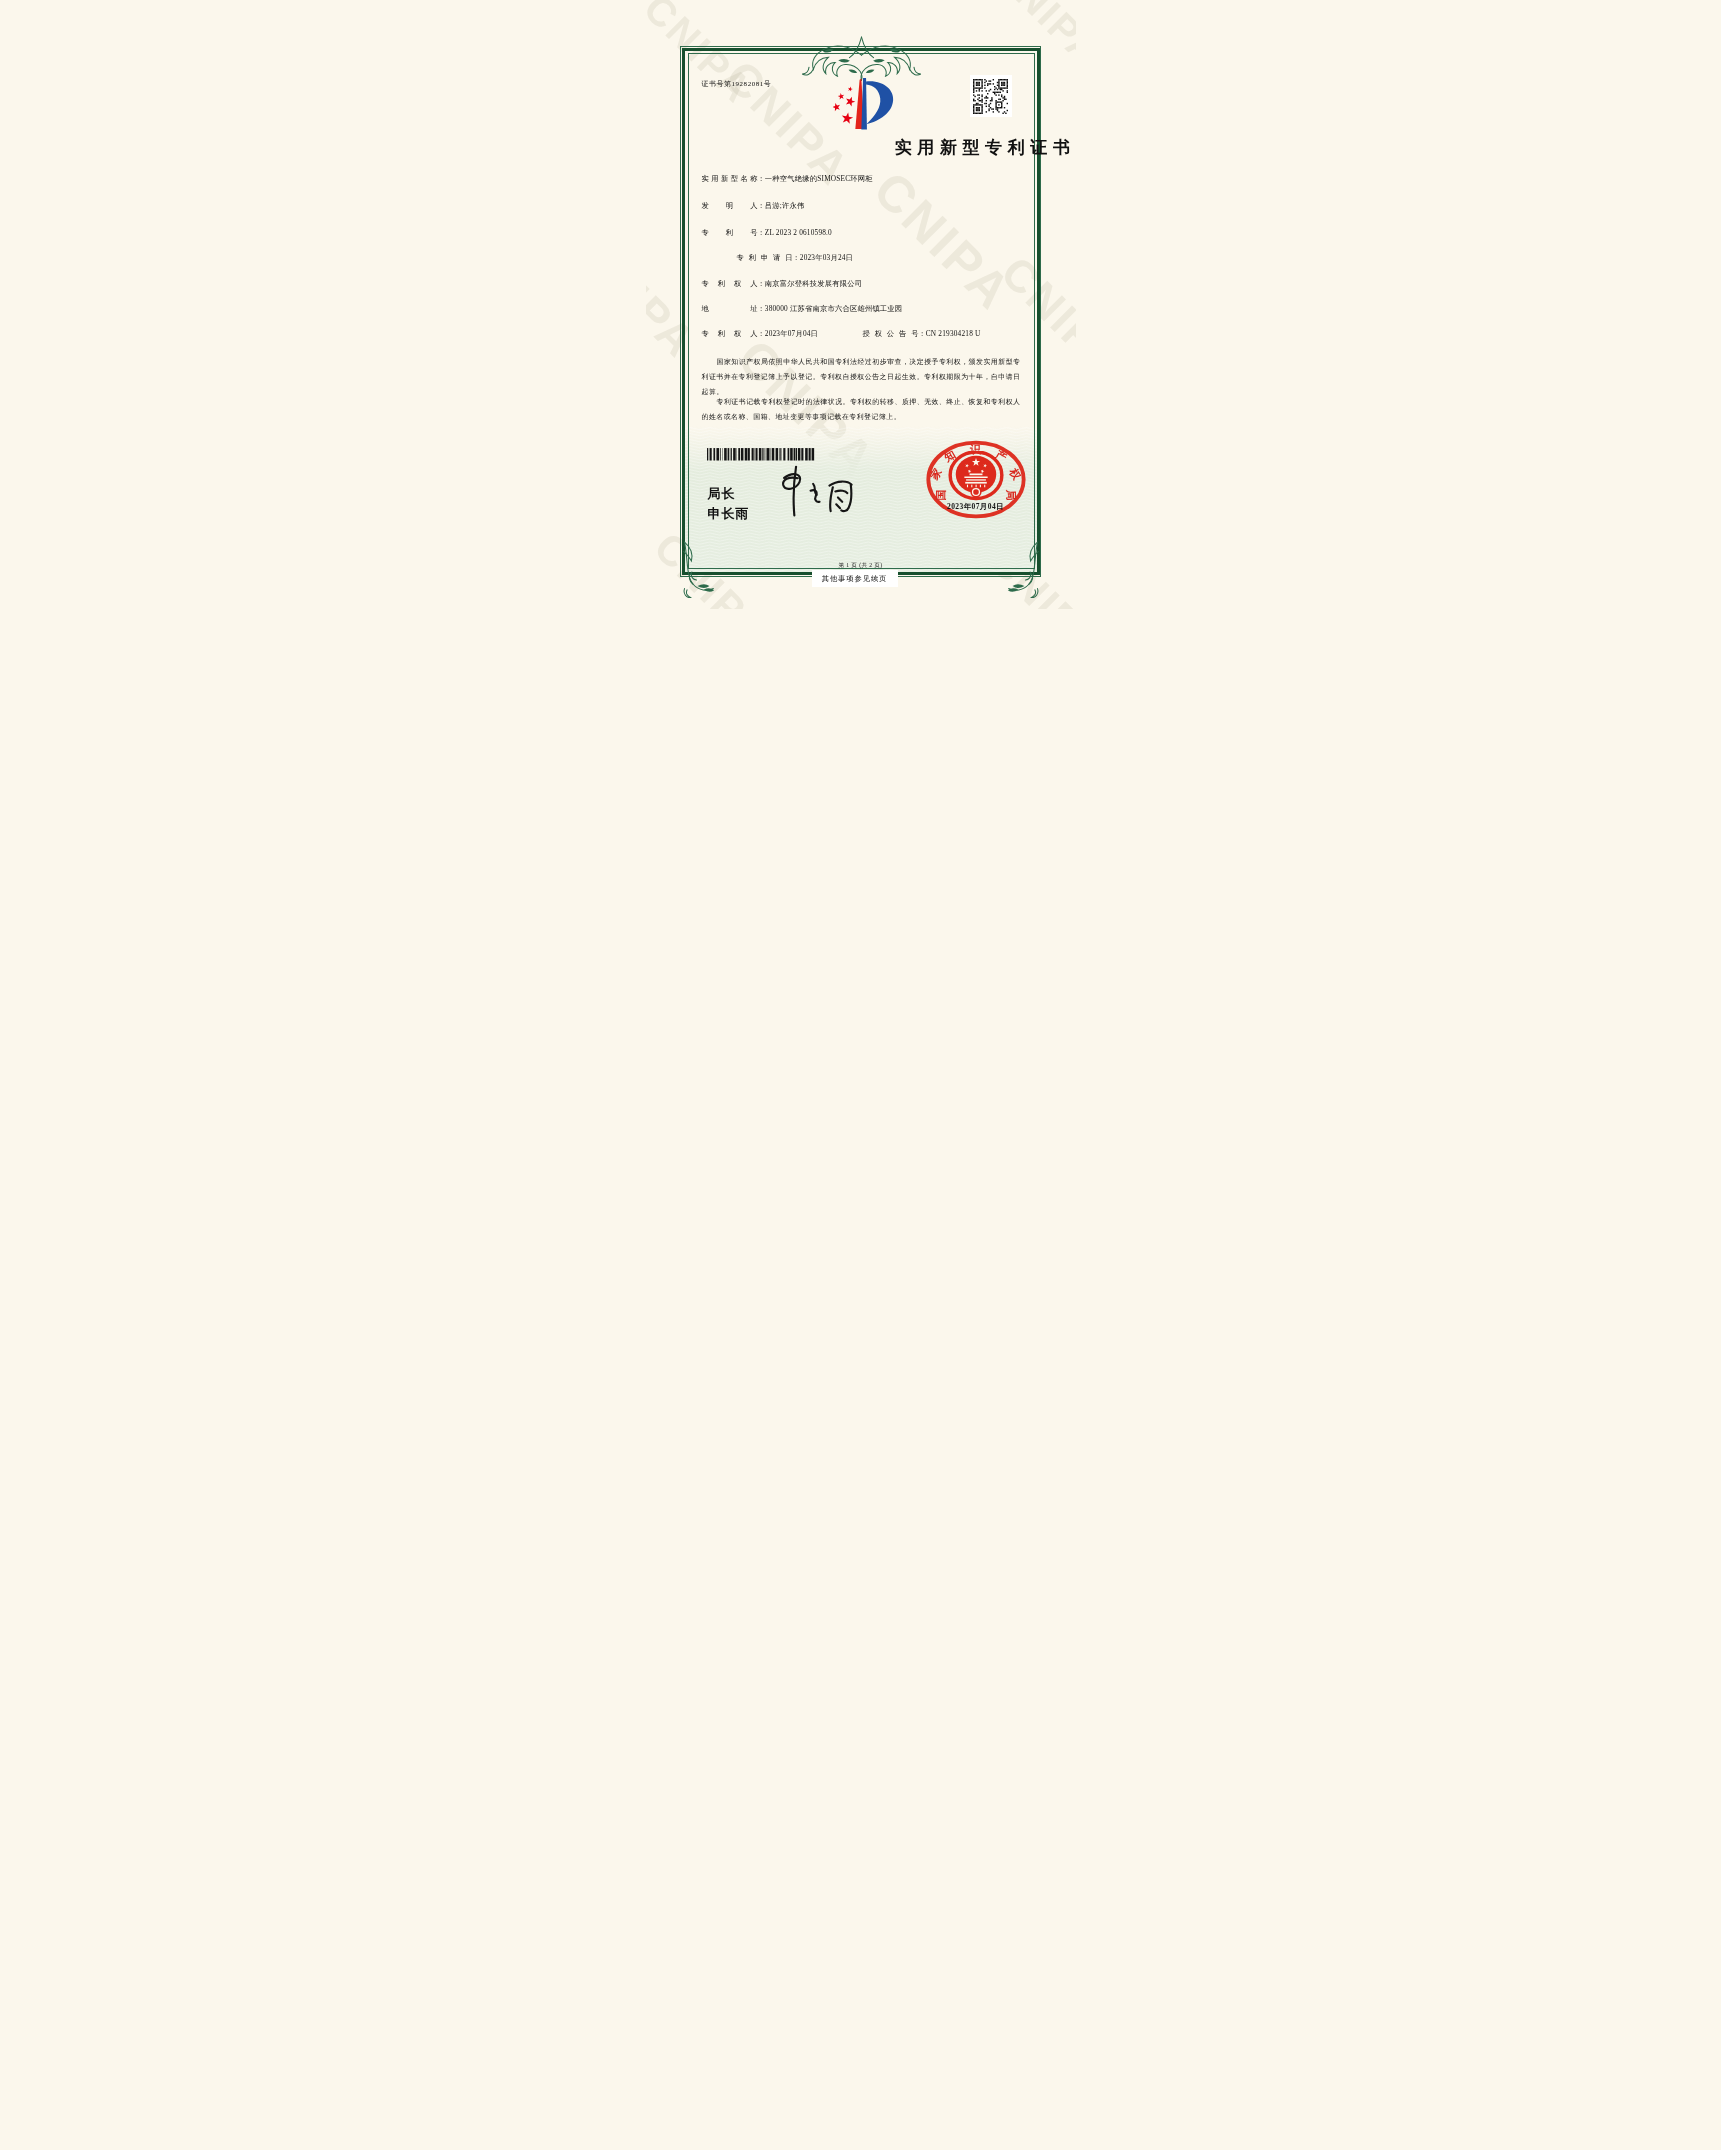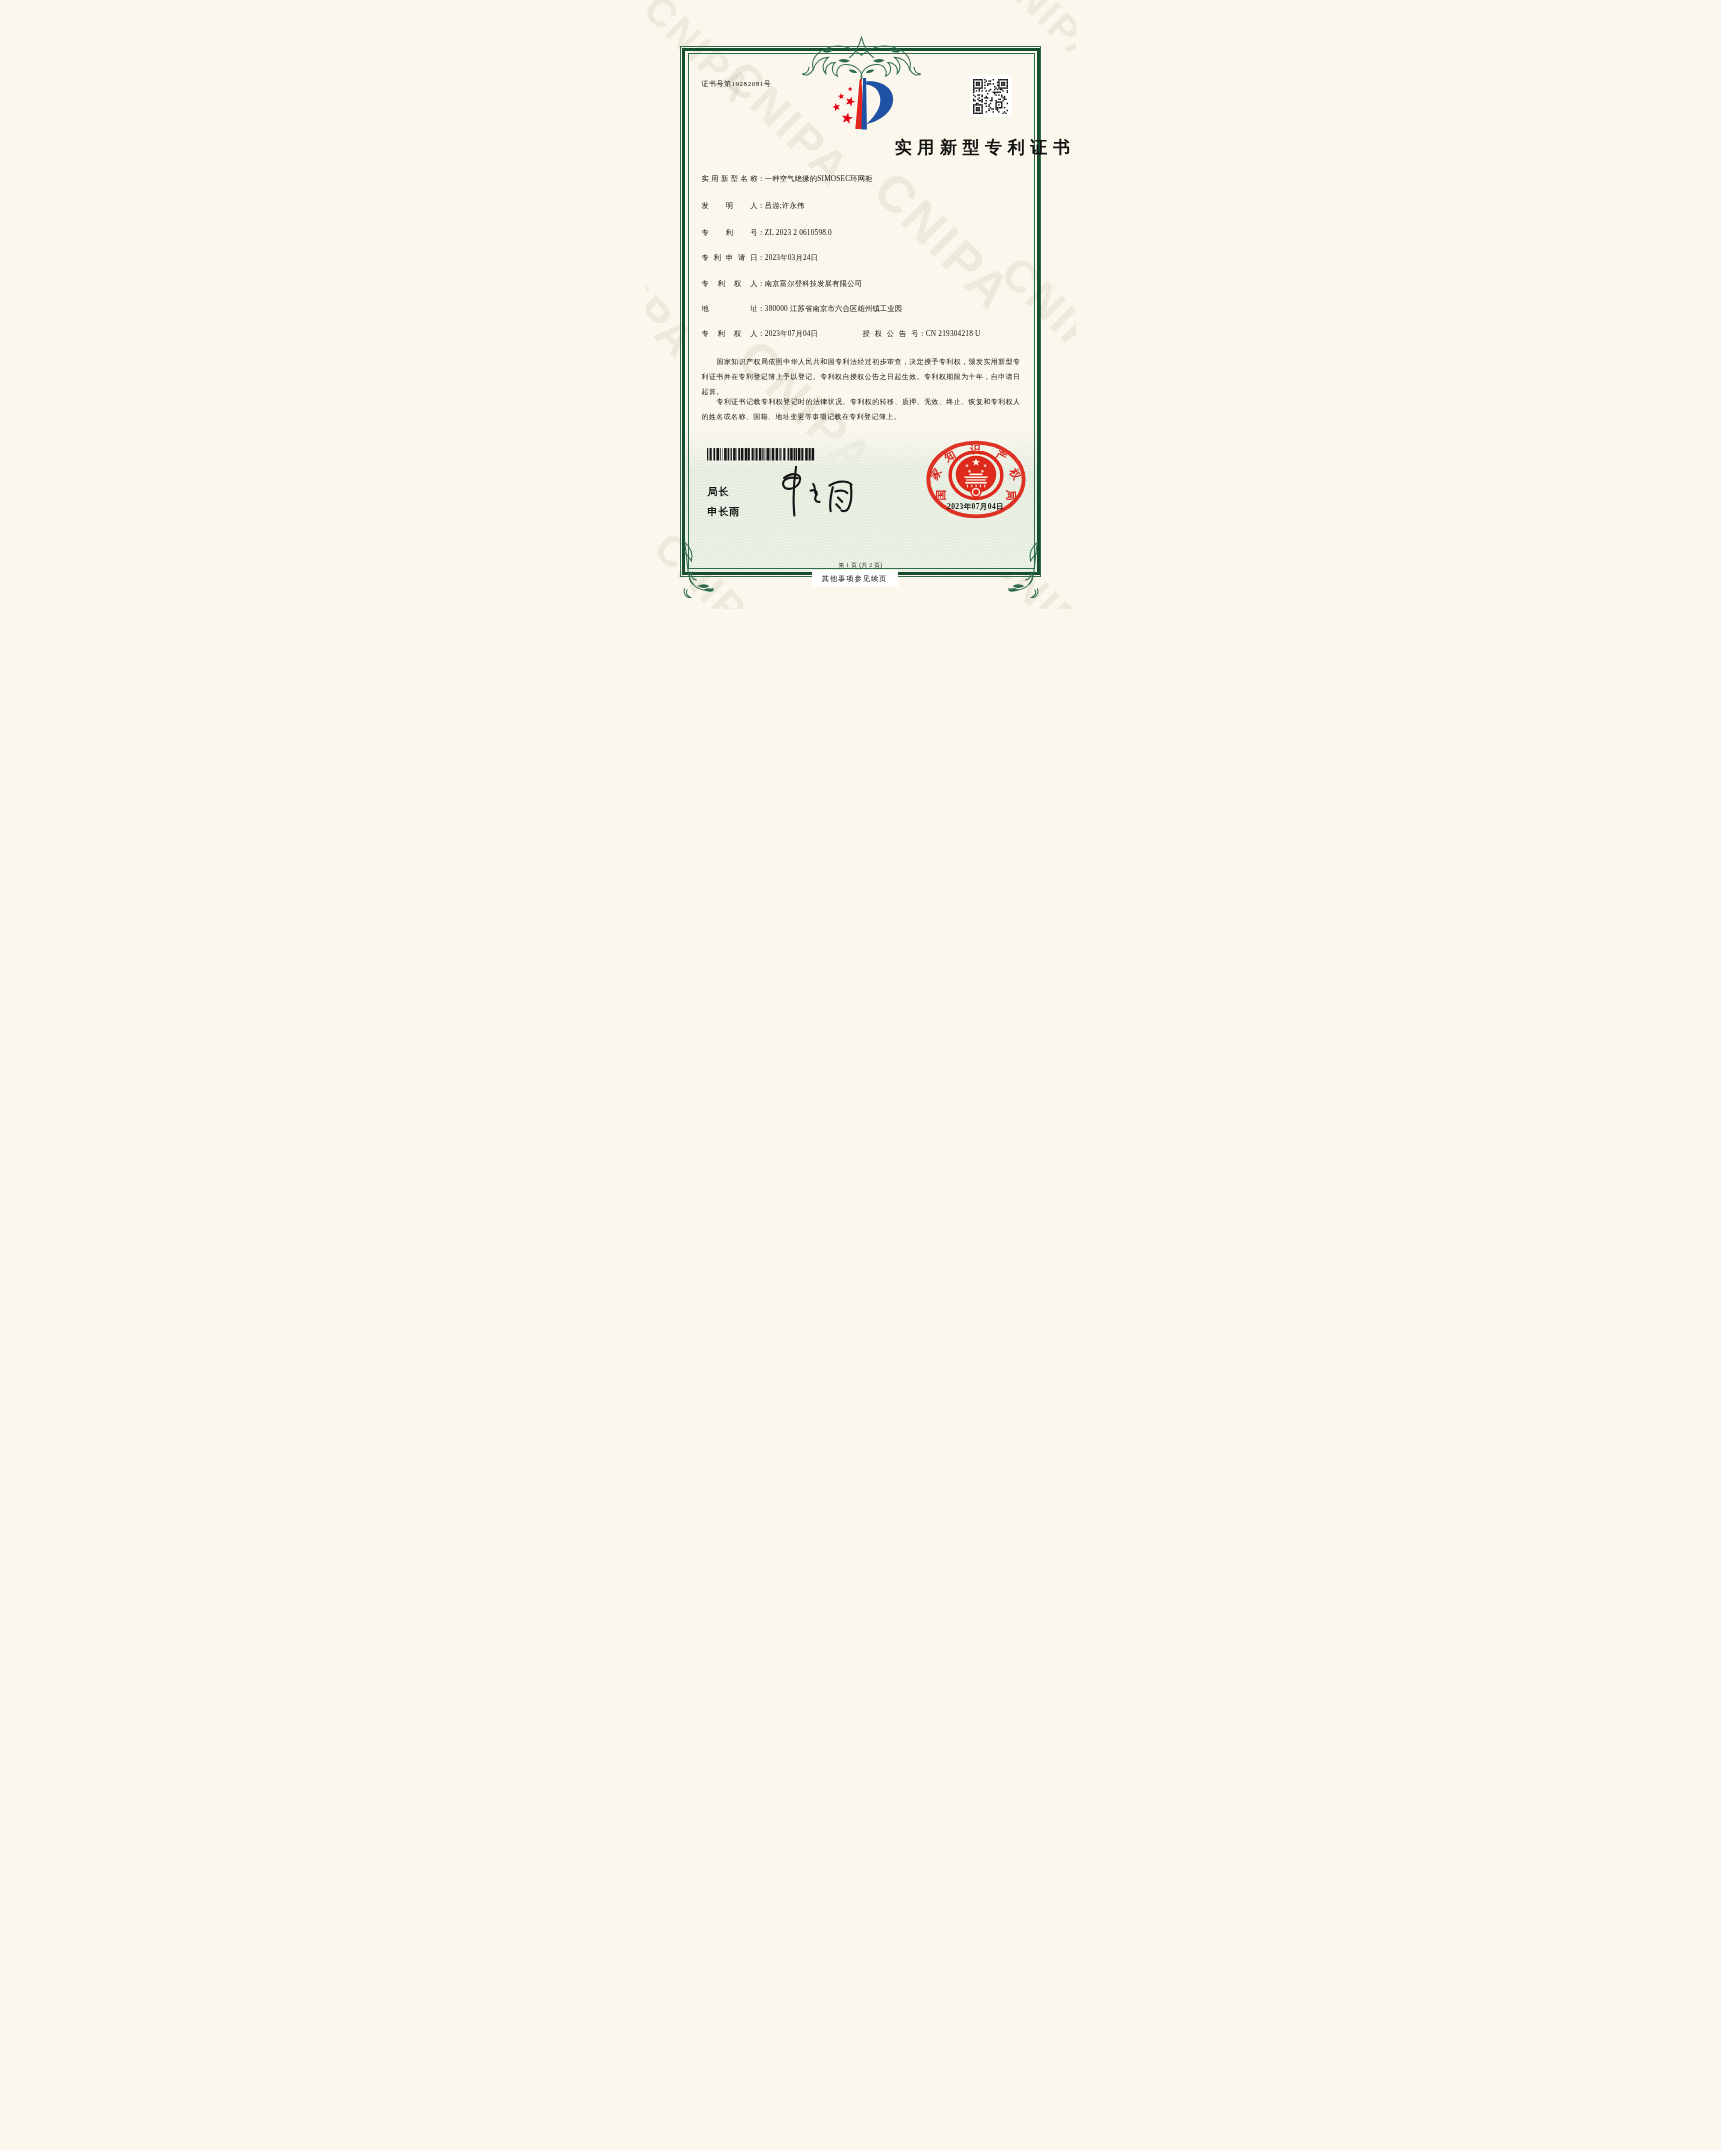--- a/index.html
+++ b/index.html
@@ -32,21 +32,21 @@
   .field-label{display:inline-block;width:56px;text-align:justify;text-align-last:justify;}
   .field-value{letter-spacing:0.2px;}
   #grant-row{left:56px;top:329px;}
   #grant-second{position:absolute;left:56px;top:329px;transform:translateX(161px);}
   .para{position:absolute;left:56px;width:319px;font-size:6.9px;line-height:15px;
         text-align:justify;letter-spacing:0.5px;z-index:4;text-indent:15px;}
   #para1{top:354px;}
   #para2{top:394px;}
   #barcode{left:61px;top:448px;z-index:4;}
   .officer{left:62px;font-family:"Liberation Sans","DejaVu Sans",sans-serif;
-           font-weight:600;font-size:10px;letter-spacing:0.9px;z-index:5;}
+           font-weight:600;font-size:13px;letter-spacing:0.9px;z-index:5;}
   #officer-title{top:485px;}
   #officer-name{top:505px;}
   #signature{left:113px;top:465px;z-index:5;}
   #seal{left:280px;top:440px;width:100px;height:79px;z-index:5;}
   #seal .ring-char{position:absolute;font-size:10.8px;font-weight:700;color:#d8281e;line-height:1;}
   #emblem{position:absolute;left:22px;top:11.2px;}
   #seal-date{position:absolute;left:0;right:0;top:62px;text-align:center;font-size:7.5px;
              color:#151515;letter-spacing:0.4px;font-weight:600;}
   #page-note{left:0;right:0;top:562px;text-align:center;font-size:5.6px;letter-spacing:0.4px;}
   #footer-box{left:166px;top:570px;width:86px;height:17px;background:#fff;z-index:6;
@@ -396,21 +396,21 @@
         <rect x="74.52" y="77.76" width="3.29" height="3.29" fill="#0c0c0c"></rect>
       </svg>
   </div>
 
   <div class="abs" id="title">实用新型专利证书</div>
 
   <div id="rows">
       <div class="field-row" style="top: 174px;"><span class="field-label">实用新型名称</span><span class="colon">：</span><span class="field-value">一种空气绝缘的SIMOSEC环网柜</span></div>
       <div class="field-row" style="top: 201px;"><span class="field-label">发明人</span><span class="colon">：</span><span class="field-value">吕游;许永伟</span></div>
       <div class="field-row" style="top: 228px;"><span class="field-label">专利号</span><span class="colon">：</span><span class="field-value">ZL 2023 2 0610598.0</span></div>
-      <div class="field-row" style="top: 253px;"><span class="field-label">专利申请日</span><span class="colon">：</span><span class="field-value">2023年03月24日</span></div>
+      <div class="field-row" style="top: 253px; margin-left: 35px;"><span class="field-label">专利申请日</span><span class="colon">：</span><span class="field-value">2023年03月24日</span></div>
       <div class="field-row" style="top: 279px;"><span class="field-label">专利权人</span><span class="colon">：</span><span class="field-value">南京富尔登科技发展有限公司</span></div>
       <div class="field-row" style="top: 304px;"><span class="field-label">地址</span><span class="colon">：</span><span class="field-value">380000 江苏省南京市六合区雄州镇工业园</span></div>
     </div>
 
   <div class="field-row" id="grant-row">
     <span class="field-label">专利权人</span><span class="colon">：</span><span class="field-value">2023年07月04日</span>
   </div>
   <div class="field-row" id="grant-second">
     <span class="field-label">授权公告号</span><span class="colon">：</span><span class="field-value">CN 219304218 U</span>
   </div>

